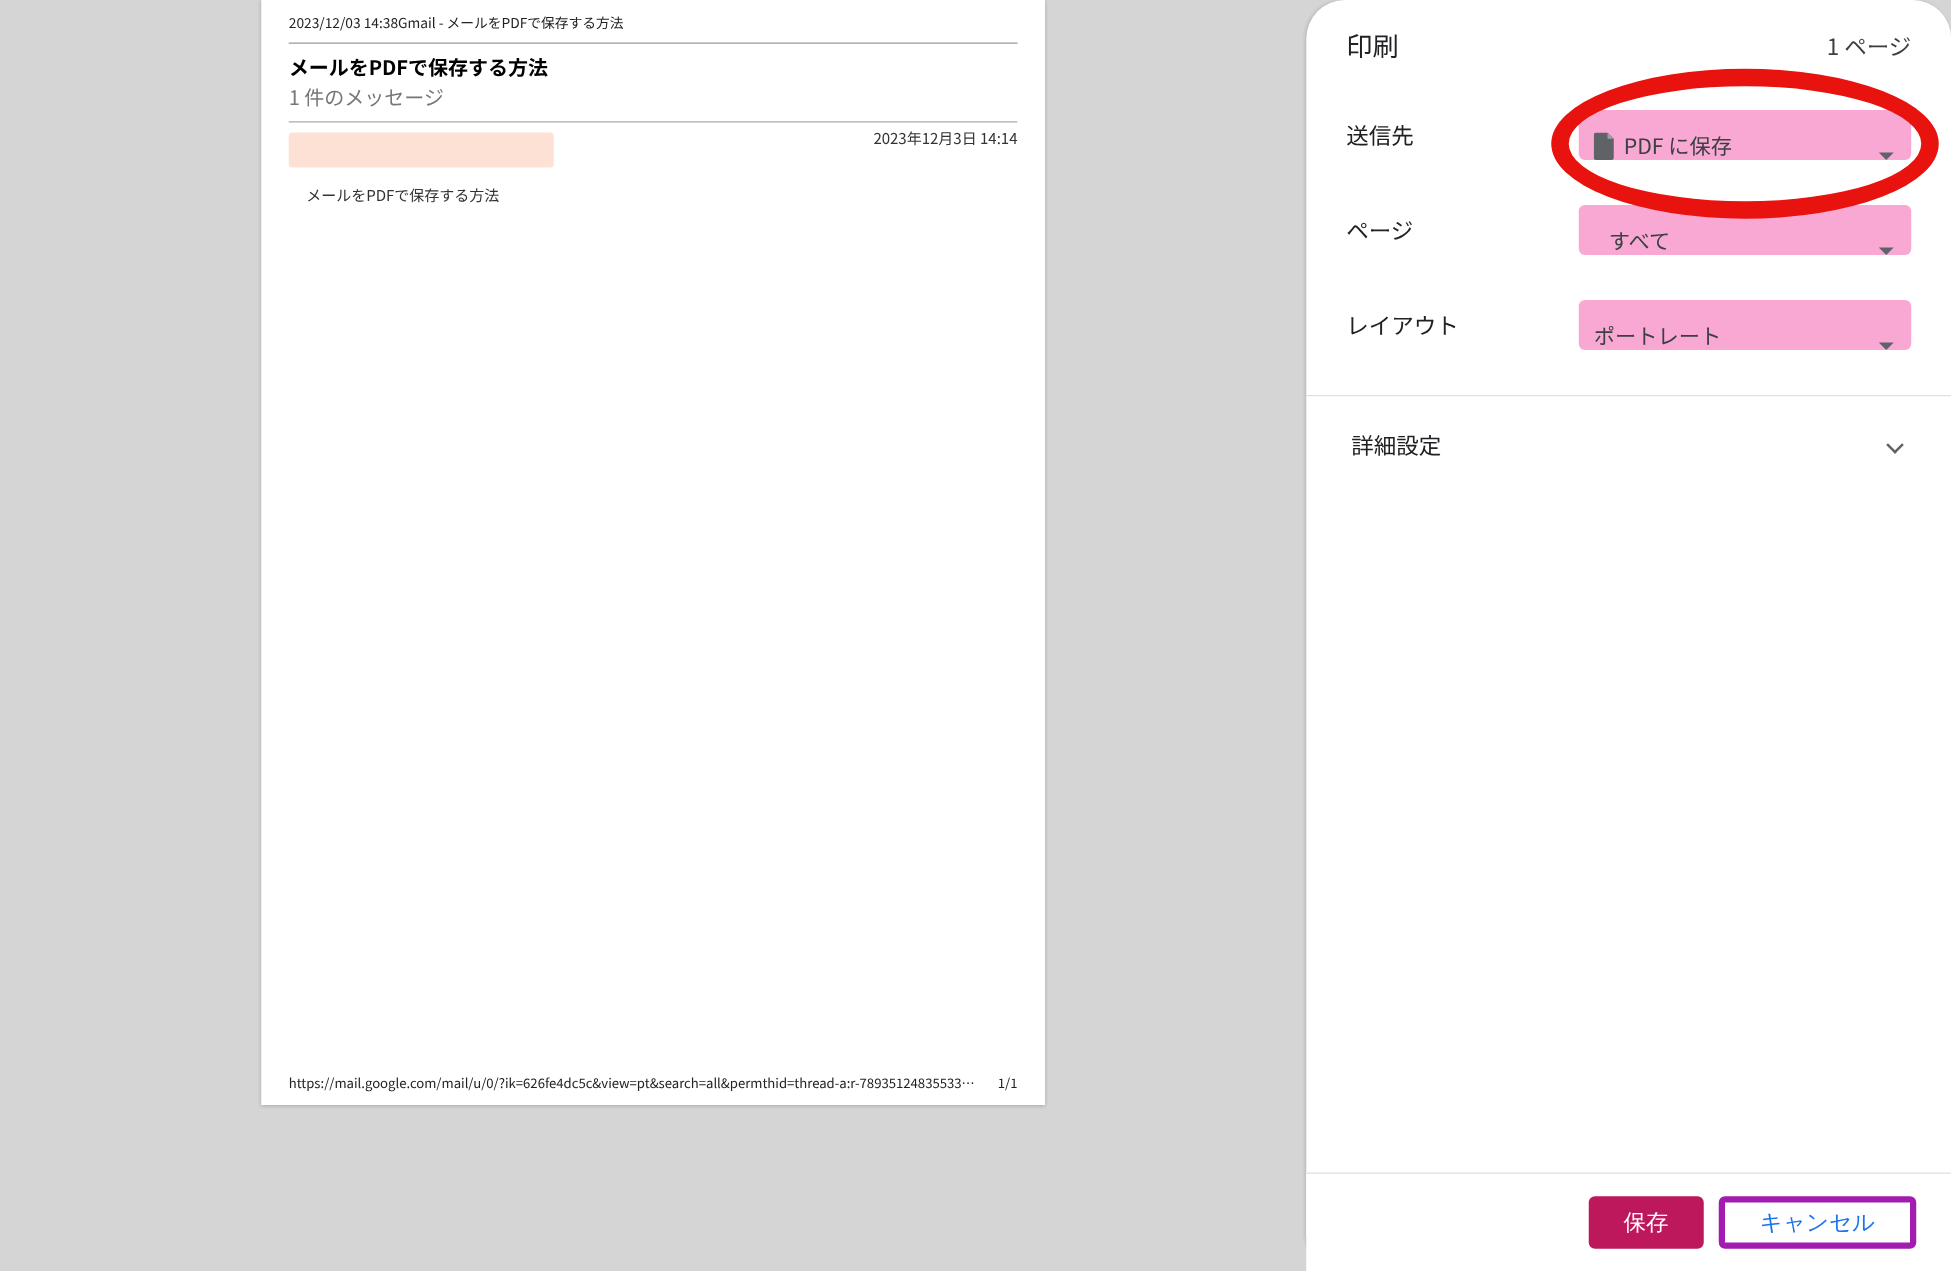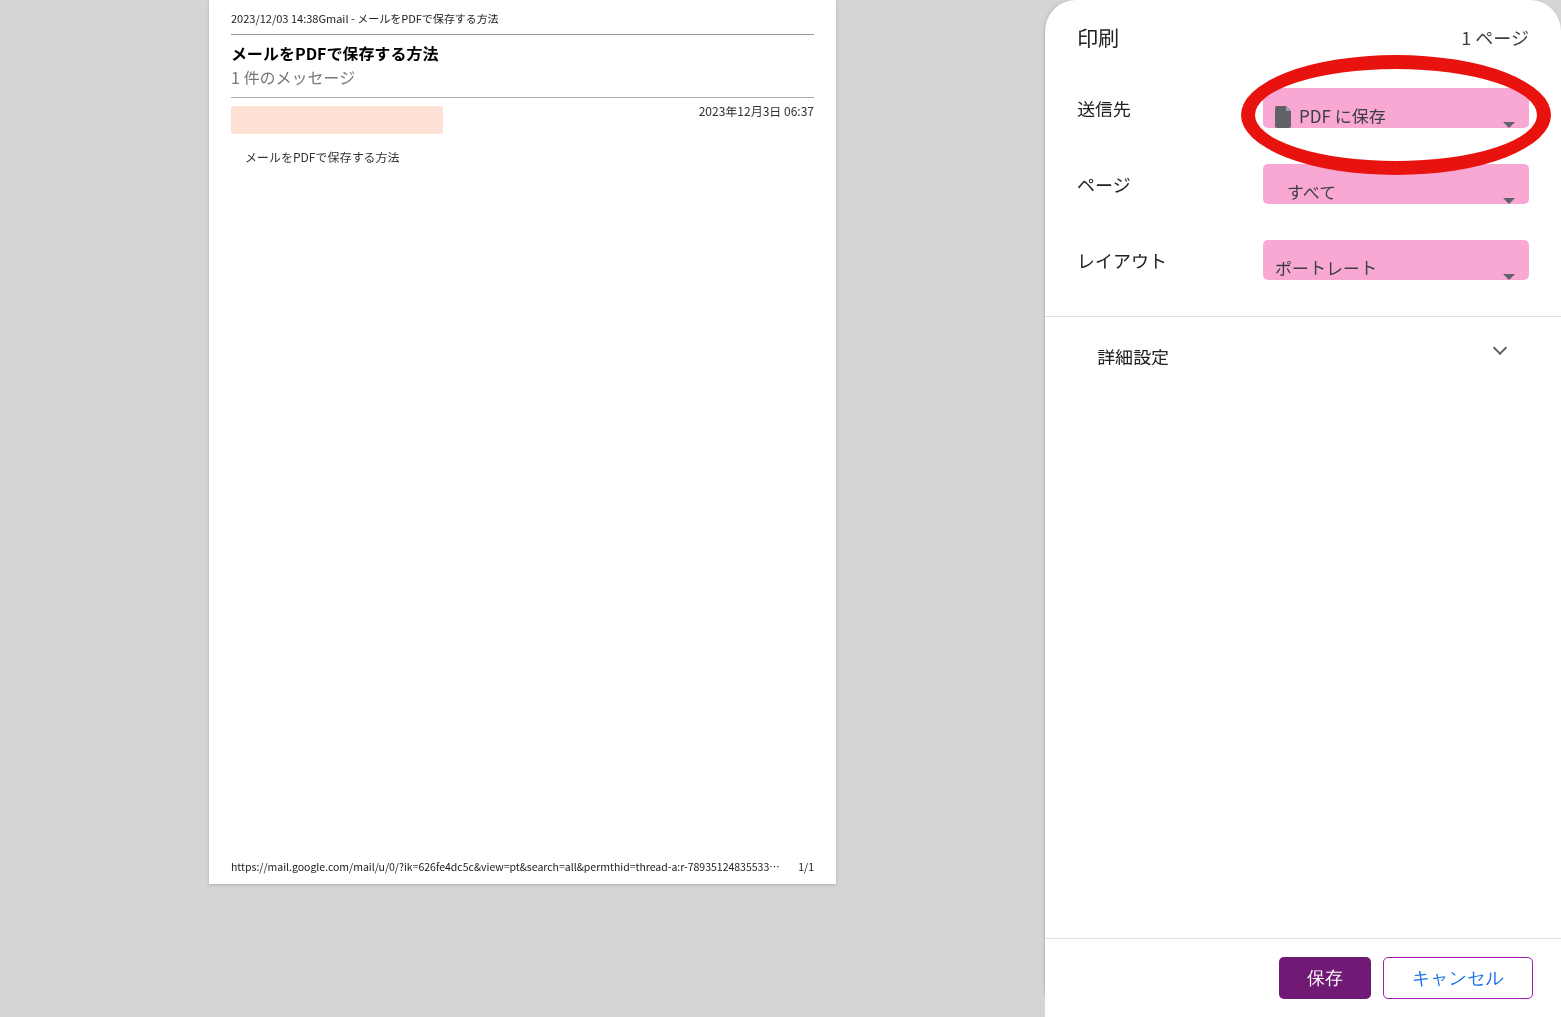--- a/index.html
+++ b/index.html
@@ -180,23 +180,24 @@
     }
     .pdf-icon {
       width: 18px;
       height: 22px;
     }
     .section-divider {
       border: none;
       border-top: 1px solid #e0e0e0;
     }
     .advanced-row {
-      padding: 26px 52px;
-      display: flex;
-      justify-content: space-between;
+      padding: 26px 36px;
+      display: flex;
+      justify-content: space-between;
+      align-items: center;
       cursor: pointer;
     }
     .advanced-chevron {
       width: 10px;
       height: 10px;
       border-right: 2px solid #5f6368;
       border-bottom: 2px solid #5f6368;
       transform: rotate(45deg);
       margin-right: 4px;
     }
@@ -217,27 +218,27 @@
       padding: 0 28px;
       border-radius: 5px;
       font-size: 18px;
       display: flex;
       align-items: center;
       justify-content: center;
       cursor: pointer;
       border: none;
     }
     .btn-primary {
-      background: #701a75;
+      background: #be185d;
       color: #ffffff;
     }
     .btn-secondary {
       background: #ffffff;
       color: #1a73e8;
-      border: 1px solid #a21caf;
+      border: 5px solid #a21caf;
     }
     .highlight-ellipse {
       position: absolute;
       border: 14px solid #e8130e;
       border-radius: 50%;
       width: 310px;
       height: 120px;
       top: 55px;
       right: 10px;
       pointer-events: none;
@@ -254,21 +255,21 @@
       <span></span>
     </div>
 
 
     <hr class="divider">
     <div class="subject-line">メールをPDFで保存する方法</div>
     <div class="msg-count">1 件のメッセージ</div>
 
     <div class="msg-header">
       <div class="redacted-box redacted-from"></div>
-      <span class="msg-date">2023年12月3日 06:37</span>
+      <span class="msg-date">2023年12月3日 14:14</span>
     </div>
 
     <div class="msg-body">メールをPDFで保存する方法</div>
 
     <div class="page-footer">
       <span class="page-footer-url">https://mail.google.com/mail/u/0/?ik=626fe4dc5c&amp;view=pt&amp;search=all&amp;permthid=thread-a:r-7893512483553392418&amp;simpl=msg-a:r-38118771344...</span>
       <span>1/1</span>
     </div>
   </div>
 </div>

